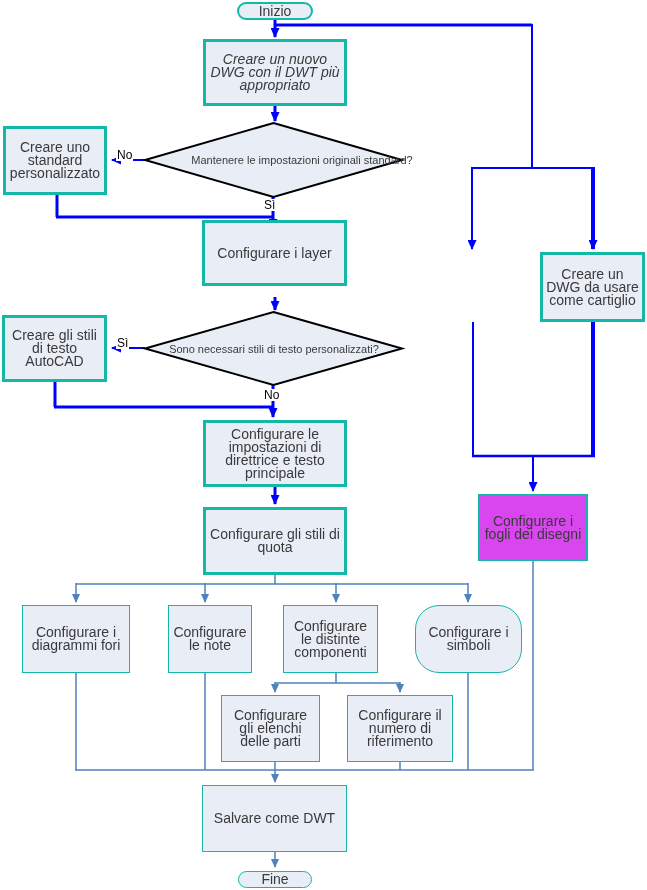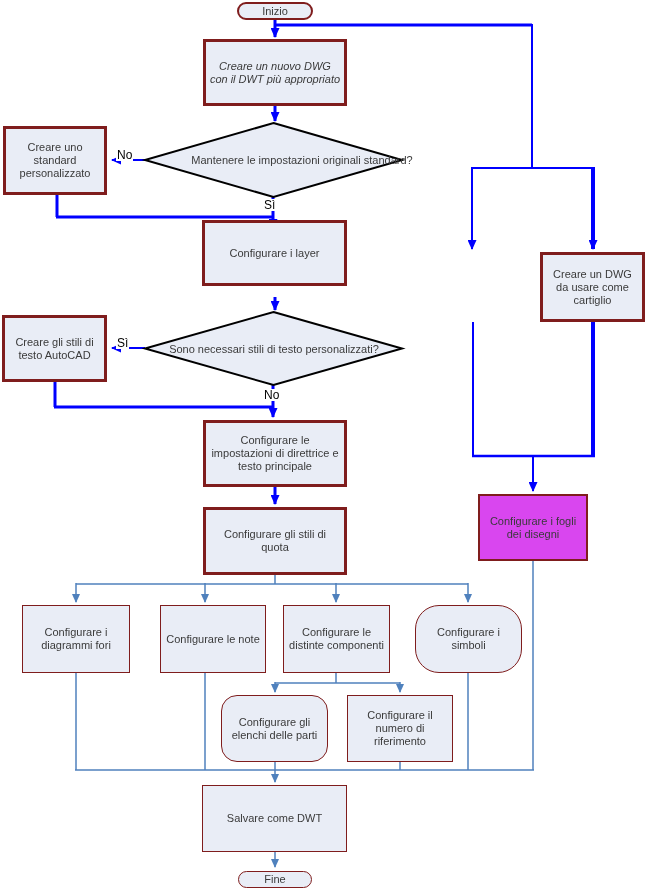--- a/index.html
+++ b/index.html
@@ -4,22 +4,22 @@
 <style>
   html,body{margin:0;padding:0;background:#ffffff;}
   #canvas{
     position:relative;width:647px;height:890px;background:#ffffff;overflow:hidden;
     font-family:"Liberation Sans", sans-serif;
   }
   #wires{position:absolute;left:0;top:0;width:647px;height:890px;}
   .node{
     position:absolute;box-sizing:border-box;
     display:flex;align-items:center;justify-content:center;text-align:center;
-    background:#e9edf6;border:3px solid #7f1d1d;
-    font-size:11px;line-height:13px;color:#3a3a3a;padding:2px 3px;
+    background:#e9edf6;border:3px solid #14b8a6;
+    font-size:14px;line-height:13px;color:#3a3a3a;padding:2px 3px;
   }
   .thin{border-width:1.5px;}
   .yellow{background:#d946ef;border-width:2px;}
   .oval{border-radius:10px;border-width:2px;padding:0;}
   .oval.thin{border-width:1.5px;}
   .dtext{
     position:absolute;display:flex;align-items:center;justify-content:center;text-align:center;
     font-size:11px;line-height:13px;color:#3a3a3a;background:transparent;
   }
   .blabel{
@@ -103,22 +103,22 @@
 
   <div class="blabel" style="left:116px;top:149px;">No</div>
   <div class="blabel" style="left:263px;top:199px;">Sì</div>
   <div class="blabel" style="left:116px;top:337px;">Sì</div>
   <div class="blabel" style="left:263px;top:389px;">No</div>
 
   <div class="node" style="left:540px;top:252px;width:105px;height:70px;">Creare un DWG da usare come cartiglio</div>
   <div class="node yellow" style="left:478px;top:494px;width:110px;height:67px;">Configurare i fogli dei disegni</div>
 
   <div class="node thin" style="left:22px;top:605px;width:108px;height:68px;">Configurare i diagrammi fori</div>
-  <div class="node thin" style="left:160px;top:605px;width:106px;height:68px;">Configurare le note</div>
-  <div class="node thin" style="left:283px;top:605px;width:107px;height:68px;">Configurare le distinte componenti</div>
+  <div class="node thin" style="left:168px;top:605px;width:84px;height:68px;">Configurare le note</div>
+  <div class="node thin" style="left:283px;top:605px;width:95px;height:68px;">Configurare le distinte componenti</div>
   <div class="node thin" style="left:415px;top:605px;width:107px;height:68px;border-radius:24px;">Configurare i simboli</div>
 
-  <div class="node thin" style="left:221px;top:695px;width:107px;height:67px;border-radius:16px;">Configurare gli elenchi delle parti</div>
+  <div class="node thin" style="left:221px;top:695px;width:99px;height:67px;">Configurare gli elenchi delle parti</div>
   <div class="node thin" style="left:347px;top:695px;width:106px;height:67px;">Configurare il numero di riferimento</div>
 
   <div class="node thin" style="left:202px;top:785px;width:145px;height:67px;">Salvare come DWT</div>
 
 </div>
 
 </body></html>

